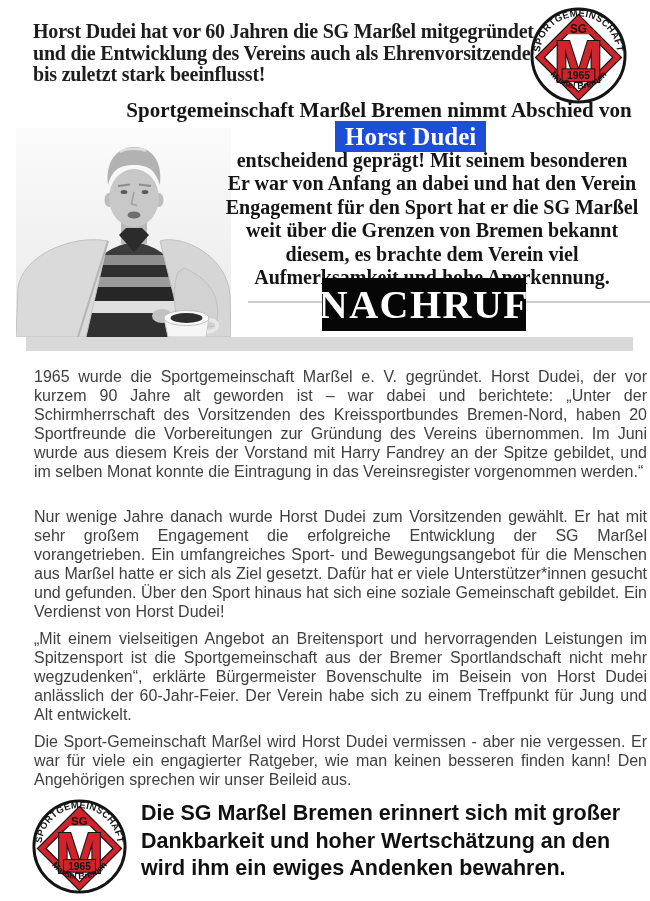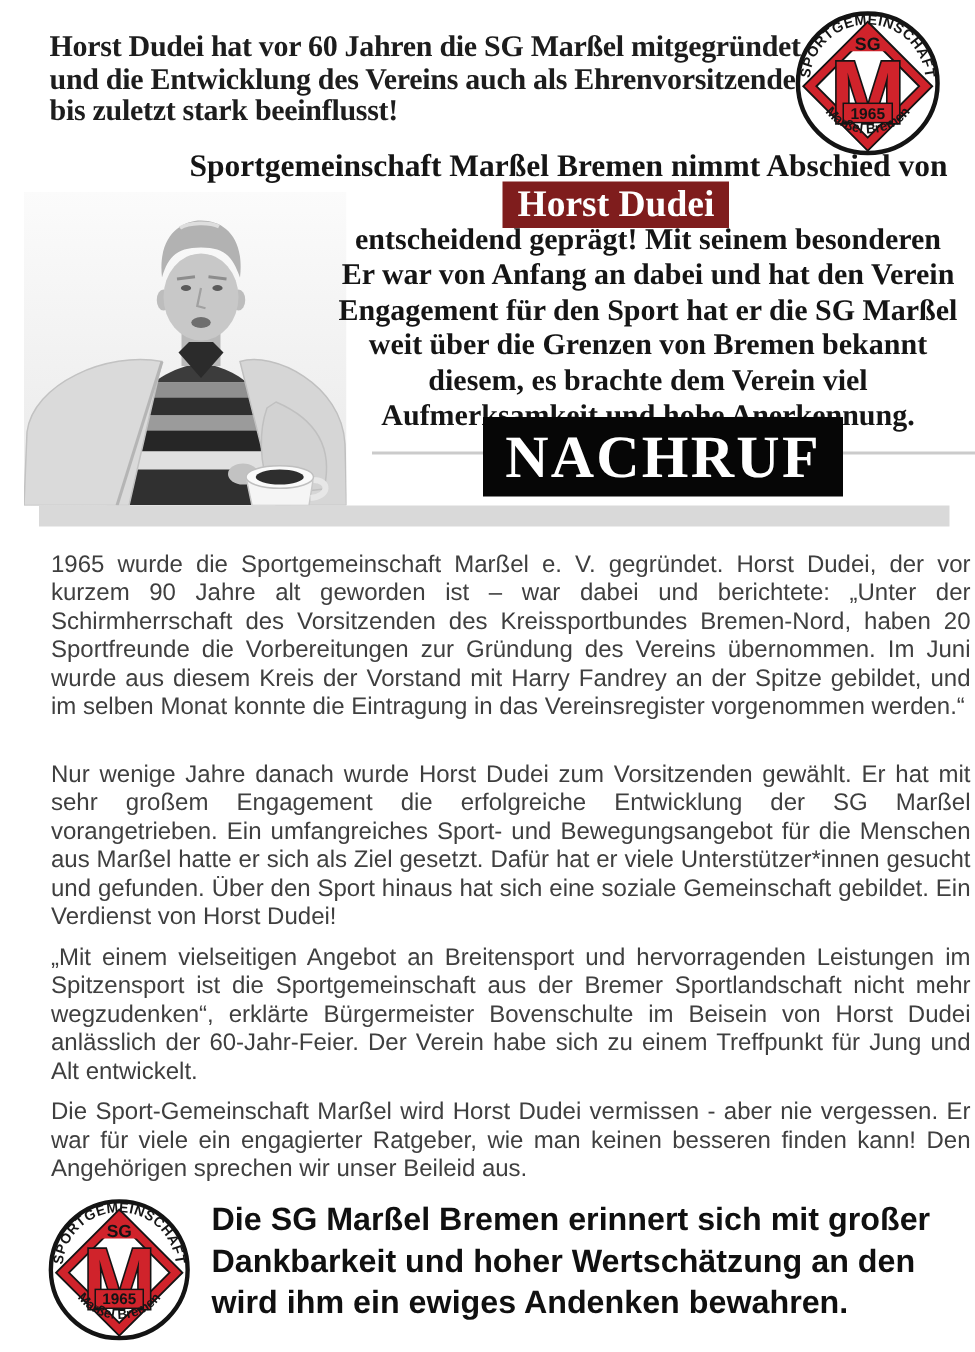--- a/index.html
+++ b/index.html
@@ -18,37 +18,37 @@
   .logo-top    { position:absolute; left:513px; top:6px;  width:99px; height:99px; }
   .logo-bottom { position:absolute; left:15px;  top:798px; width:97px; height:97px; }
   
   .intro {
     position:absolute; left:0; top:98px; width:650px; text-align:center;
     font-family:"Liberation Serif", serif; font-weight:bold;
     font-size:21px; color:#151515; white-space:nowrap;padding-left:38px;
   }
   .name-box {
     position:absolute; left:319px; top:121px; height:31px;
-    background:#7f1d1d; color:#ffffff; padding:0 10px;
+    background:#1d4ed8; color:#ffffff; padding:0 10px;
     font-family:"Liberation Serif", serif; font-weight:bold;
     font-size:25px; line-height:31px; white-space:nowrap;
   }
   .tribute {
     position:absolute; left:190px; top:149px; width:452px; text-align:center;
     font-family:"Liberation Serif", serif; font-weight:bold;
     font-size:20px; line-height:23.4px; color:#151515;
   }
   .tribute div { white-space:nowrap; }
   
   .rule {
     position:absolute; left:232px; top:301px; width:406px; height:2px;
     background:#cbcbcb;
   }
   .nachruf {
-    position:absolute; left:306px; top:278px; width:240px; height:53px;
+    position:absolute; left:306px; top:278px; width:204px; height:53px;
     background:#060606; color:#ffffff; display:flex; align-items:center;
     justify-content:center; font-family:"Liberation Serif", serif;
     font-weight:bold; font-size:40px; letter-spacing:1.5px;
   }
   .graybar {
     position:absolute; left:10px; top:337px; width:607px; height:14px;
     background:#d9d9d9;
   }
   
   .photo { position:absolute; left:0; top:128px; }

